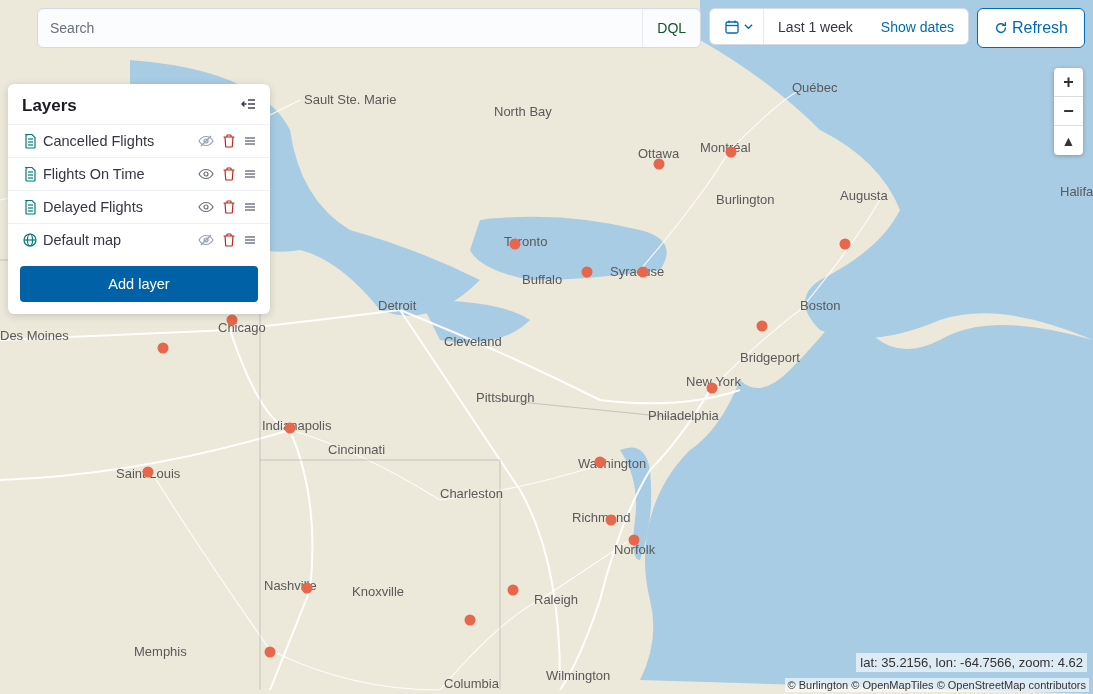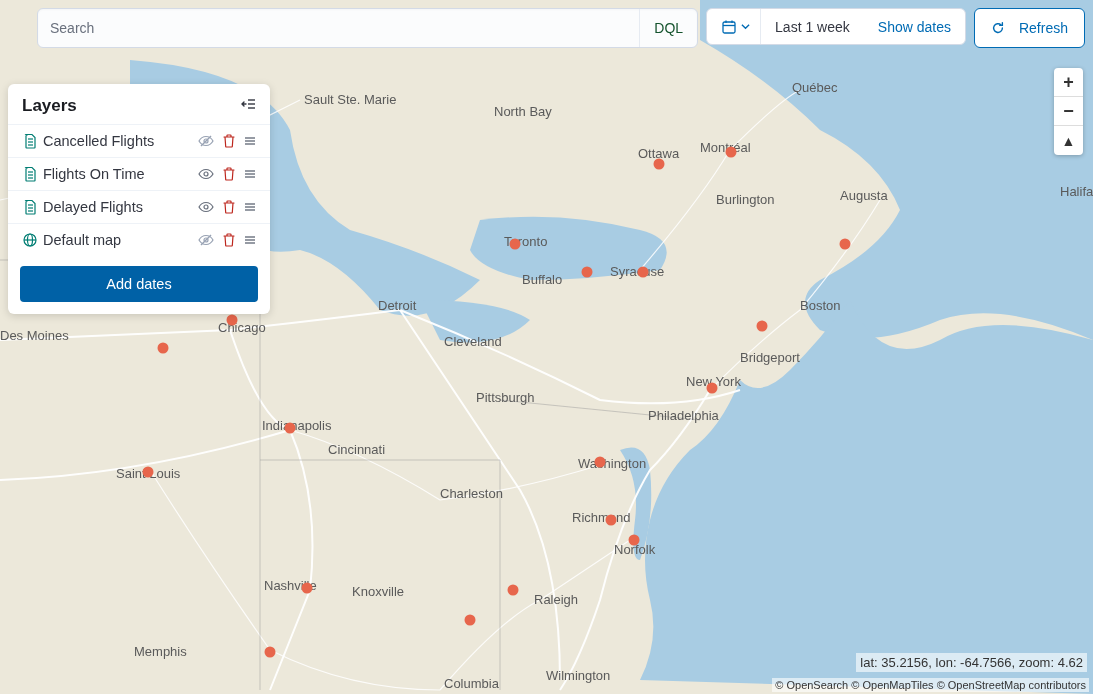--- a/index.html
+++ b/index.html
@@ -9,21 +9,21 @@
   
   .topbar { position: absolute; top: 8px; left: 8px; right: 8px; display: flex; gap: 8px; z-index: 20; margin-left: 29px; }
   .search-wrap { flex: 1; display: flex; border: 1px solid #d3dae6; border-radius: 6px; background: #fbfcfd; box-shadow: 0 1px 2px rgba(0,0,0,0.03) inset; height: 40px; }
   .search-input { flex: 1; border: none; background: transparent; padding: 0 12px; font-size: 14px; color: #69707d; outline: none; }
   .search-input::placeholder { color: #69707d; }
   .dql { padding: 0 14px; display: flex; align-items: center; color: #14532d; font-size: 14px; font-weight: 500; border-left: 1px solid #e6ebf2; cursor: pointer; }
   .date-wrap { display: flex; align-items: center; border: 1px solid #d3dae6; border-radius: 6px; background: #fff; height: 37px; }
   .date-icon { padding: 0 10px 0 14px; display: flex; align-items: center; gap: 4px; color: #006bb4; border-right: 1px solid #e6ebf2; height: 100%; cursor: pointer; }
   .date-text { padding: 0 14px; font-size: 14px; color: #343741; }
   .show-dates { color: #006bb4; font-size: 14px; padding: 0 14px; cursor: pointer; }
-  .refresh-btn { display: flex; align-items: center; gap: 14px; border: 1px solid #006bb4; color: #006bb4; background: #fff; border-radius: 6px; padding: 0 16px; font-size: 14px; height: 40px; cursor: pointer; }
+  .refresh-btn { display: flex; align-items: center; gap: 4px; border: 1px solid #006bb4; color: #006bb4; background: #fff; border-radius: 6px; padding: 0 16px; font-size: 16px; height: 40px; cursor: pointer; }
   .refresh-btn svg { width: 14px; height: 14px; }
 
   
   .layers-panel { position: absolute; top: 84px; left: 8px; width: 262px; background: #fff; border-radius: 6px; box-shadow: 0 2px 8px rgba(0,0,0,0.15); z-index: 15; padding-bottom: 12px; }
   .layers-header { display: flex; align-items: center; justify-content: space-between; padding: 12px 14px 8px; }
   .layers-title { font-size: 17px; font-weight: 700; color: #1a1c21; }
   .collapse-icon { cursor: pointer; color: #343741; }
   .layer-row { display: flex; align-items: center; padding: 8px 14px; border-top: 1px solid #eef2f7; gap: 5px; }
   .layer-row:first-of-type { border-top: 1px solid #eef2f7; }
   .layer-type-icon { width: 16px; height: 16px; flex-shrink: 0; }
@@ -299,31 +299,31 @@
           <span class="act">
             <svg width="12" height="16" viewBox="0 0 12 16">
               <line x1="1" y1="5" x2="11" y2="5" stroke="#69707d" stroke-width="1.4"></line>
               <line x1="1" y1="8" x2="11" y2="8" stroke="#69707d" stroke-width="1.4"></line>
               <line x1="1" y1="11" x2="11" y2="11" stroke="#69707d" stroke-width="1.4"></line>
             </svg>
           </span>
         </span>
       </div>
     </div>
-  <button class="add-layer-btn">Add dates</button>
+  <button class="add-layer-btn">Add layer</button>
 </div>
 
 <div class="zoom-controls">
   <div class="zoom-btn">+</div>
   <div class="zoom-btn">−</div>
   <div class="zoom-btn" style="font-size:14px;">▲</div>
 </div>
 
 <div class="coords">
   lat: <span>35.2156</span>,
   lon: <span>-64.7566</span>,
   zoom: <span>4.62</span>
 </div>
 <div class="attrib">
-  <span>© OpenSearch</span>
+  <span>© Burlington</span>
   <span>© OpenMapTiles</span>
   <span>© OpenStreetMap contributors</span>
 </div>
 
 </body></html>

